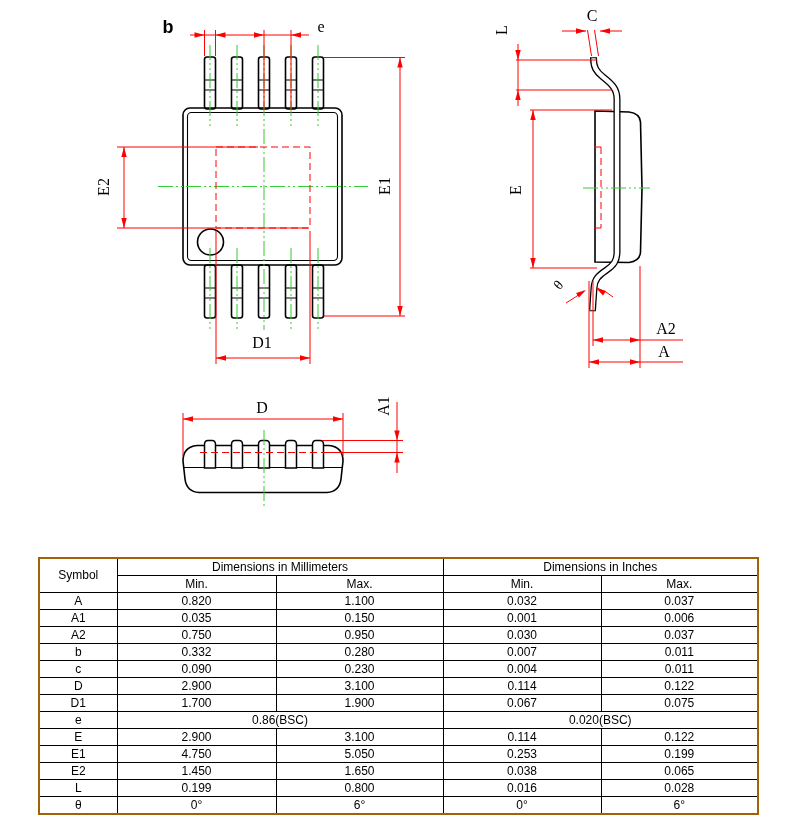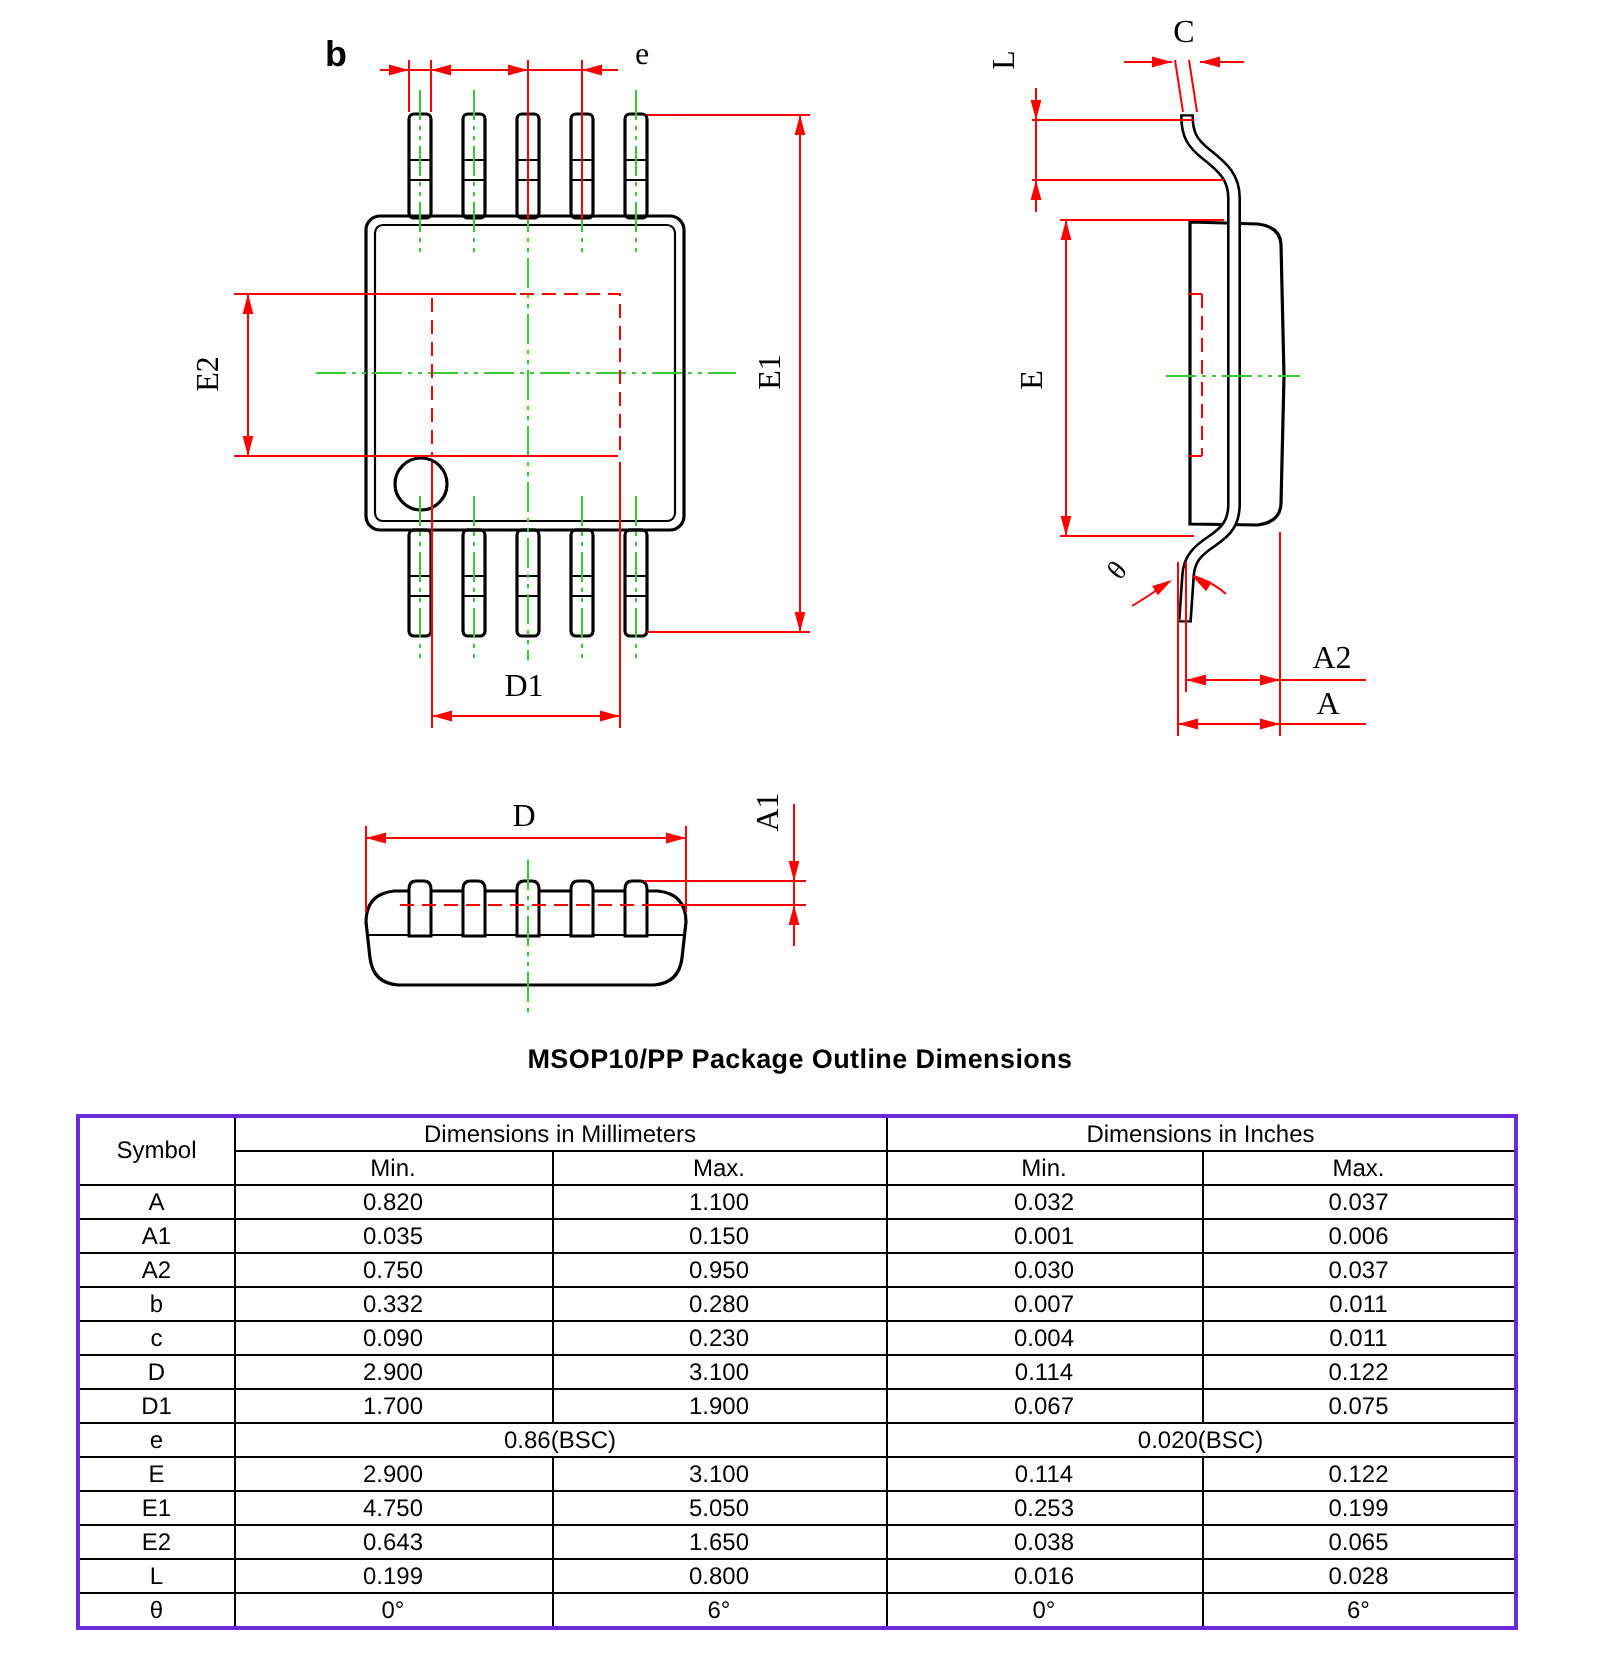--- a/index.html
+++ b/index.html
@@ -14,21 +14,21 @@
   .arr{fill:#ff0000;stroke:none;}
   .lbl{font-family:"Liberation Serif",serif;font-size:16px;fill:#000;}
   .lbl-sm{font-family:"Liberation Serif",serif;font-size:14px;fill:#000;}
   .lbl-b{font-family:"Liberation Sans",sans-serif;font-weight:700;font-size:18px;fill:#000;}
   .tube{stroke:#000;fill:none;stroke-width:7px;}
   .tube-in{stroke:#fff;fill:none;stroke-width:4.4px;}
   .lead{fill:#fff;stroke:#000;stroke-width:1.5px;}
   #title{position:absolute;left:0;top:522px;width:800px;text-align:center;
          font-size:13.5px;font-weight:700;letter-spacing:0.2px;}
   table.dim{position:absolute;left:38px;top:557px;width:719px;border-collapse:collapse;
-            table-layout:fixed;font-size:12px;border:2px solid #6d28d9;}
+            table-layout:fixed;font-size:12px;border:2px solid #a16207;}
   table.dim th,table.dim td{border:1px solid #000;border-top-width:1.5px;border-bottom-width:1.5px;
             text-align:center;vertical-align:middle;padding:0;height:16px;line-height:15px;
             font-weight:400;white-space:nowrap;}
 </style>
 </head>
 <body>
 
 <div id="page">
 
 <svg width="800" height="516" viewBox="0 0 800 516">
@@ -165,21 +165,20 @@
       <use href="#ar" class="arr" transform="translate(183,419) rotate(180)"></use>
       <use href="#ar" class="arr" transform="translate(343,419)"></use>
       <use href="#ar" class="arr" transform="translate(397,440.5) rotate(90)"></use>
       <use href="#ar" class="arr" transform="translate(397,452.5) rotate(-90)"></use>
     </g>
     <text class="lbl" x="262" y="413" text-anchor="middle">D</text>
     <text class="lbl" transform="translate(389,406) rotate(-90)" text-anchor="middle">A1</text>
   </g>
 </svg>
 
-<div id="title">MSOP10/PP Package Outline Dimensions</div>
 
 <table class="dim">
   <colgroup>
     <col style="width:78px">
         <col style="width:159px">
         <col style="width:167px">
     <col style="width:158px">
         <col style="width:157px">
   </colgroup>
   <thead>
@@ -259,21 +258,21 @@
         </tr>
     <tr>
           <td>E1</td>
           <td>4.750</td>
           <td>5.050</td>
           <td>0.253</td>
           <td>0.199</td>
         </tr>
     <tr>
           <td>E2</td>
-          <td>0.643</td>
+          <td>1.450</td>
           <td>1.650</td>
           <td>0.038</td>
           <td>0.065</td>
         </tr>
     <tr>
           <td>L</td>
           <td>0.199</td>
           <td>0.800</td>
           <td>0.016</td>
           <td>0.028</td>

